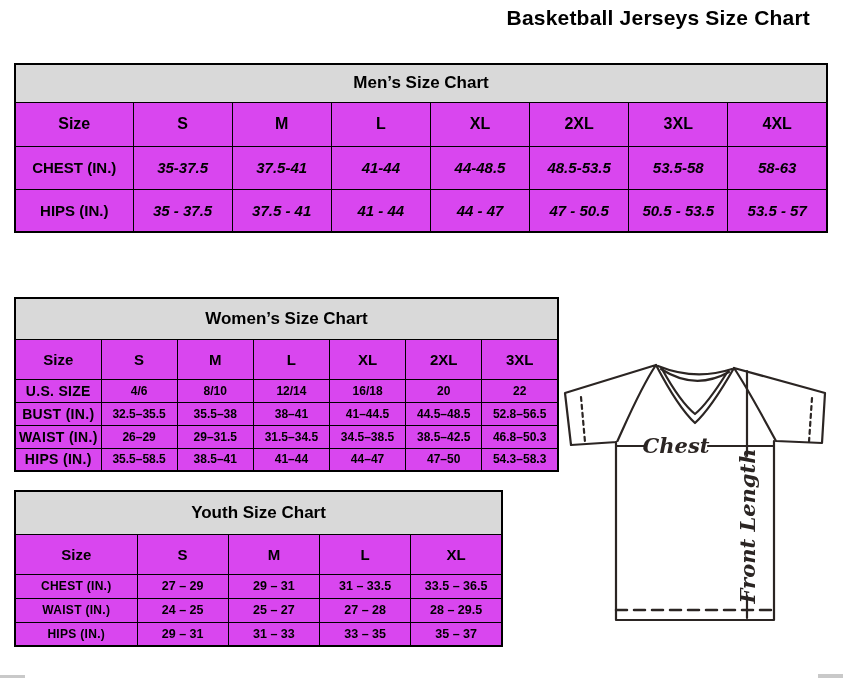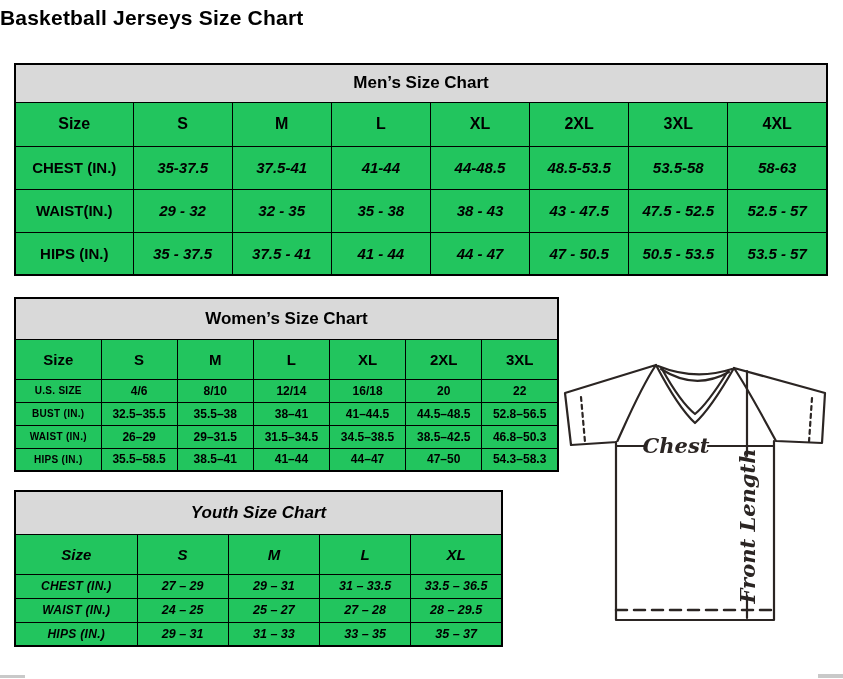--- a/index.html
+++ b/index.html
@@ -1,26 +1,26 @@
 <!DOCTYPE html>
 <html><head>
 <meta charset="utf-8">
 <style>
   html,body{margin:0;padding:0;background:#ffffff;}
   #page{
     position:relative;width:843px;height:679px;background:#ffffff;
     font-family:"Liberation Sans",sans-serif;color:#000;overflow:hidden;
   }
   #page-title{
-    position:absolute;left:0;top:6px;width:810px;text-align:left;
+    position:absolute;left:0;top:6px;width:810px;text-align:right;
     font-size:21px;font-weight:700;letter-spacing:0.2px;
   }
   table.size-chart{
     position:absolute;border-collapse:collapse;table-layout:fixed;
-    border:2px solid #000;background:#22c55e;
+    border:2px solid #000;background:#d946ef;
   }
   table.size-chart th,table.size-chart td{
     border:1px solid #000;text-align:center;vertical-align:middle;
     font-weight:700;padding:0 2px;overflow:hidden;white-space:nowrap;
   }
   .band-cell{background:#d9d9d9;font-size:17px;}
   
   #men-table{left:14px;top:63px;width:814px;}
   #men-table .band-row{height:38px;}
   #men-table .size-row{height:44px;}
@@ -28,25 +28,25 @@
   #men-table tbody tr{height:43px;}
   #men-table tbody th{font-size:15px;}
   #men-table tbody td{font-size:15px;font-style:italic;}
   #men-table col.label{width:118px;}
   
   #women-table{left:14px;top:297px;width:545px;}
   #women-table .band-row{height:41px;}
   #women-table .size-row{height:40px;}
   #women-table .size-row th{font-size:15px;}
   #women-table tbody tr{height:23px;}
-  #women-table tbody th{font-size:10px;letter-spacing:0.3px;margin-left:13px;}
+  #women-table tbody th{font-size:14px;letter-spacing:0.3px;margin-left:13px;}
   #women-table tbody td{font-size:12px;margin-top:48px;}
   #women-table col.label{width:86px;}
   
-  #youth-table{left:14px;top:490px;width:489px;font-style:italic;}
+  #youth-table{left:14px;top:490px;width:489px;}
   #youth-table .band-row{height:43px;}
   #youth-table .size-row{height:40px;}
   #youth-table .size-row th{font-size:15px;}
   #youth-table tbody tr{height:24px;}
   #youth-table tbody th{font-size:12px;letter-spacing:0.3px;}
   #youth-table tbody td{font-size:12.5px;}
   #youth-table col.label{width:122px;}
   
   #jersey{position:absolute;left:552px;top:356px;width:290px;height:272px;}
   #jersey text{
@@ -96,30 +96,20 @@
           <th>CHEST (IN.)</th>
           <td>35-37.5</td>
           <td>37.5-41</td>
           <td>41-44</td>
           <td>44-48.5</td>
           <td>48.5-53.5</td>
           <td>53.5-58</td>
           <td>58-63</td>
         </tr>
         <tr>
-          <th>WAIST(IN.)</th>
-          <td>29 - 32</td>
-          <td>32 - 35</td>
-          <td>35 - 38</td>
-          <td>38 - 43</td>
-          <td>43 - 47.5</td>
-          <td>47.5 - 52.5</td>
-          <td>52.5 - 57</td>
-        </tr>
-        <tr>
           <th>HIPS (IN.)</th>
           <td>35 - 37.5</td>
           <td>37.5 - 41</td>
           <td>41 - 44</td>
           <td>44 - 47</td>
           <td>47 - 50.5</td>
           <td>50.5 - 53.5</td>
           <td>53.5 - 57</td>
         </tr>
       </tbody>

